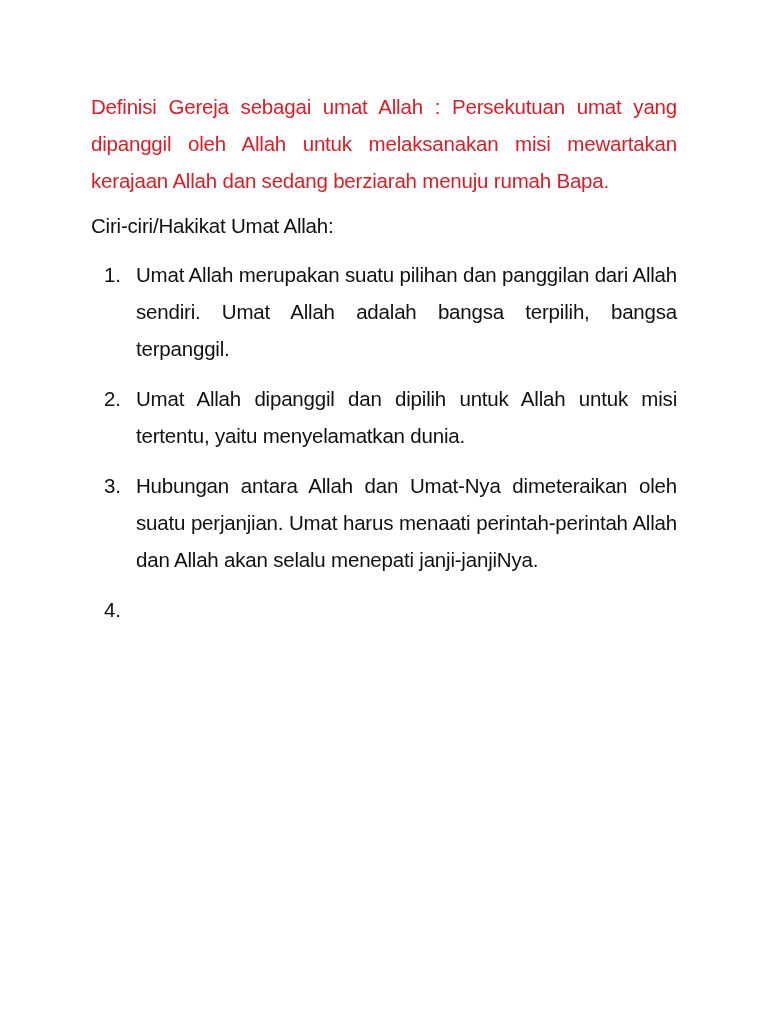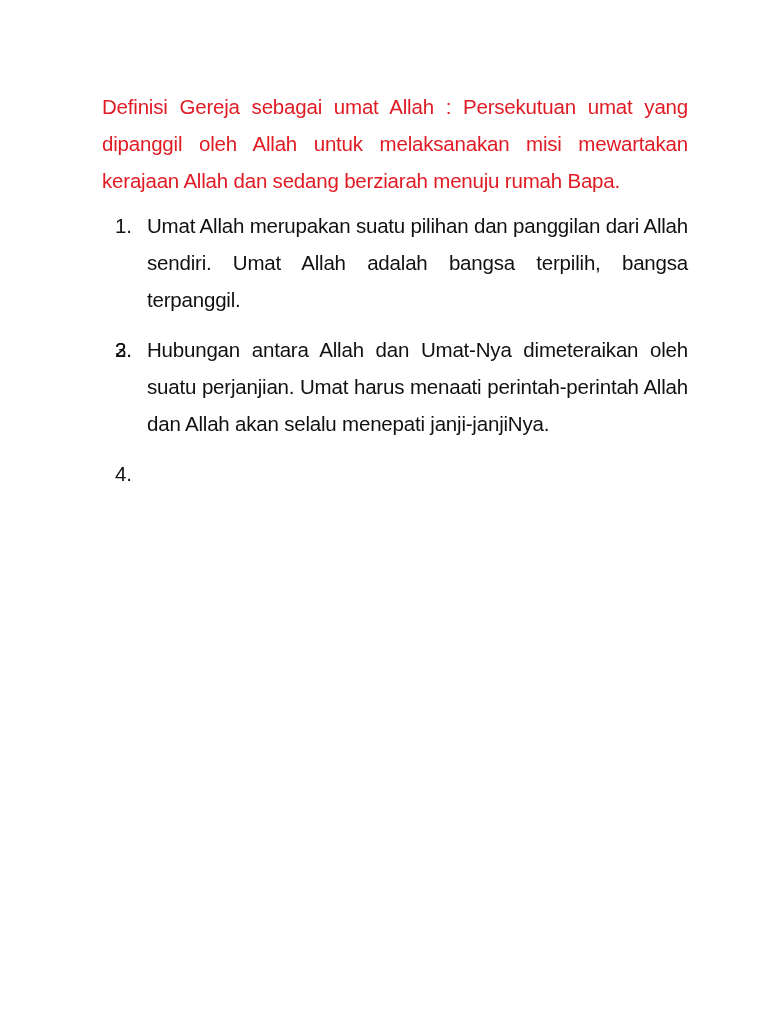--- a/index.html
+++ b/index.html
@@ -10,21 +10,21 @@
   body {
     width: 768px;
     height: 1024px;
     position: relative;
     overflow: hidden;
     font-family: "Liberation Sans", "DejaVu Sans", sans-serif;
     color: #111111;
   }
   .page {
     position: absolute;
-    left: 102px;
+    left: 91px;
     top: 88px;
     width: 586px;
   }
   .definition {
     color: #e01b24;
     font-size: 20.5px;
     line-height: 37px;
     text-align: justify;
     margin: 0 0 8px 0;
     letter-spacing: -0.2px;
@@ -53,27 +53,29 @@
     position: absolute;
     left: 13px;
     top: 0;
   }
 </style>
 </head>
 <body>
 
 <div class="page">
   <p class="definition">Definisi Gereja sebagai umat Allah : Persekutuan umat yang dipanggil oleh Allah untuk melaksanakan misi mewartakan kerajaan Allah dan sedang berziarah menuju rumah Bapa.</p>
+  <p class="subheading">Ciri-ciri/Hakikat Umat Allah:</p>
   <ol class="traits">
     <li>
       <span class="num">1.</span>
       <span>Umat Allah merupakan suatu pilihan dan panggilan dari Allah sendiri. Umat Allah adalah bangsa terpilih, bangsa terpanggil.</span>
     </li>
     <li>
       <span class="num">2.</span>
+      <span>Umat Allah dipanggil dan dipilih untuk Allah untuk misi tertentu, yaitu menyelamatkan dunia.</span>
     </li>
     <li>
       <span class="num">3.</span>
       <span>Hubungan antara Allah dan Umat-Nya dimeteraikan oleh suatu perjanjian. Umat harus menaati perintah-perintah Allah dan Allah akan selalu menepati janji-janjiNya.</span>
     </li>
     <li>
       <span class="num">4.</span>
     </li>
   </ol>
 </div>

